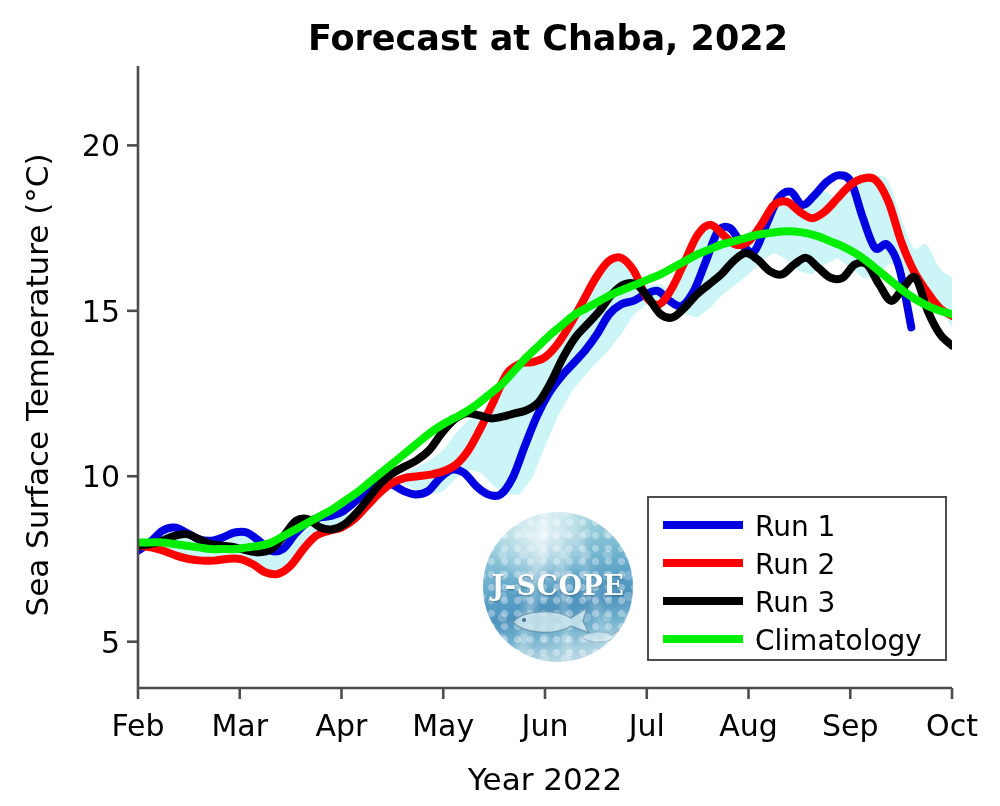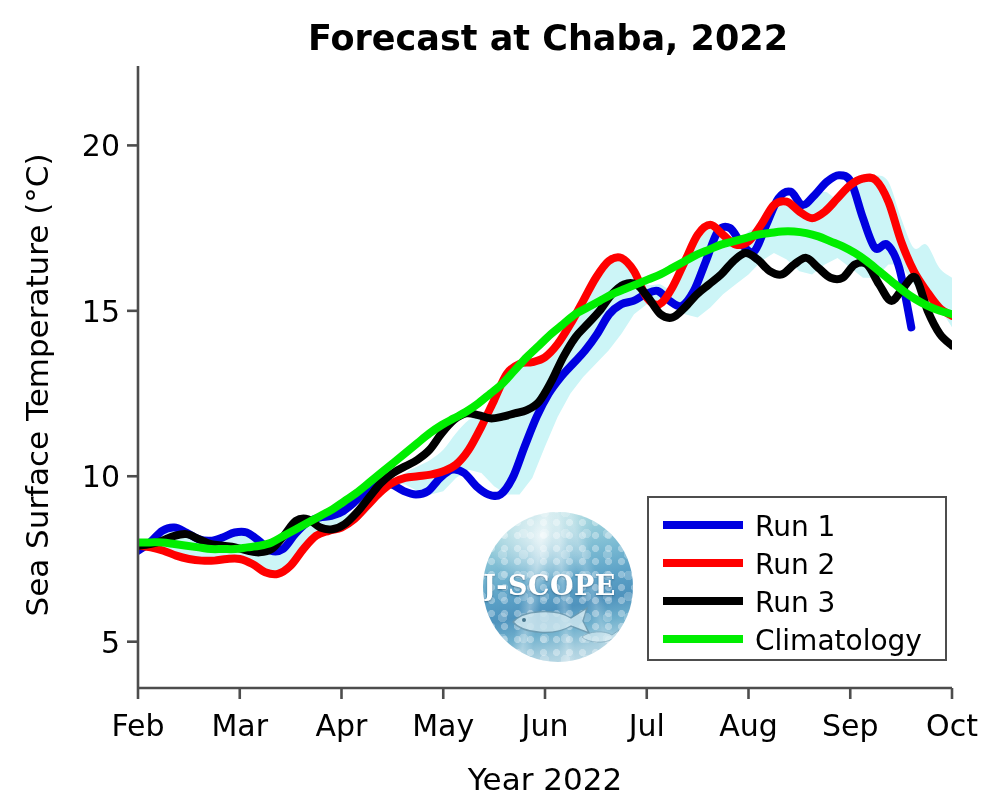--- a/index.html
+++ b/index.html
@@ -123,21 +123,21 @@
     top: 116px;
     width: 44px;
     height: 18px;
     opacity: 0.75;
   }
   #logo .logo-text {
     position: absolute;
     left: 0;
     right: 0;
     top: 58px;
-    text-align: left;
+    text-align: center;
     font-family: "DejaVu Serif", serif;
     font-weight: bold;
     font-size: 27px;
     letter-spacing: 0.5px;
     color: #ffffff;
     text-shadow: 0 1px 2px rgba(20,60,90,0.55);
   }
 </style>
 </head>
 <body>

